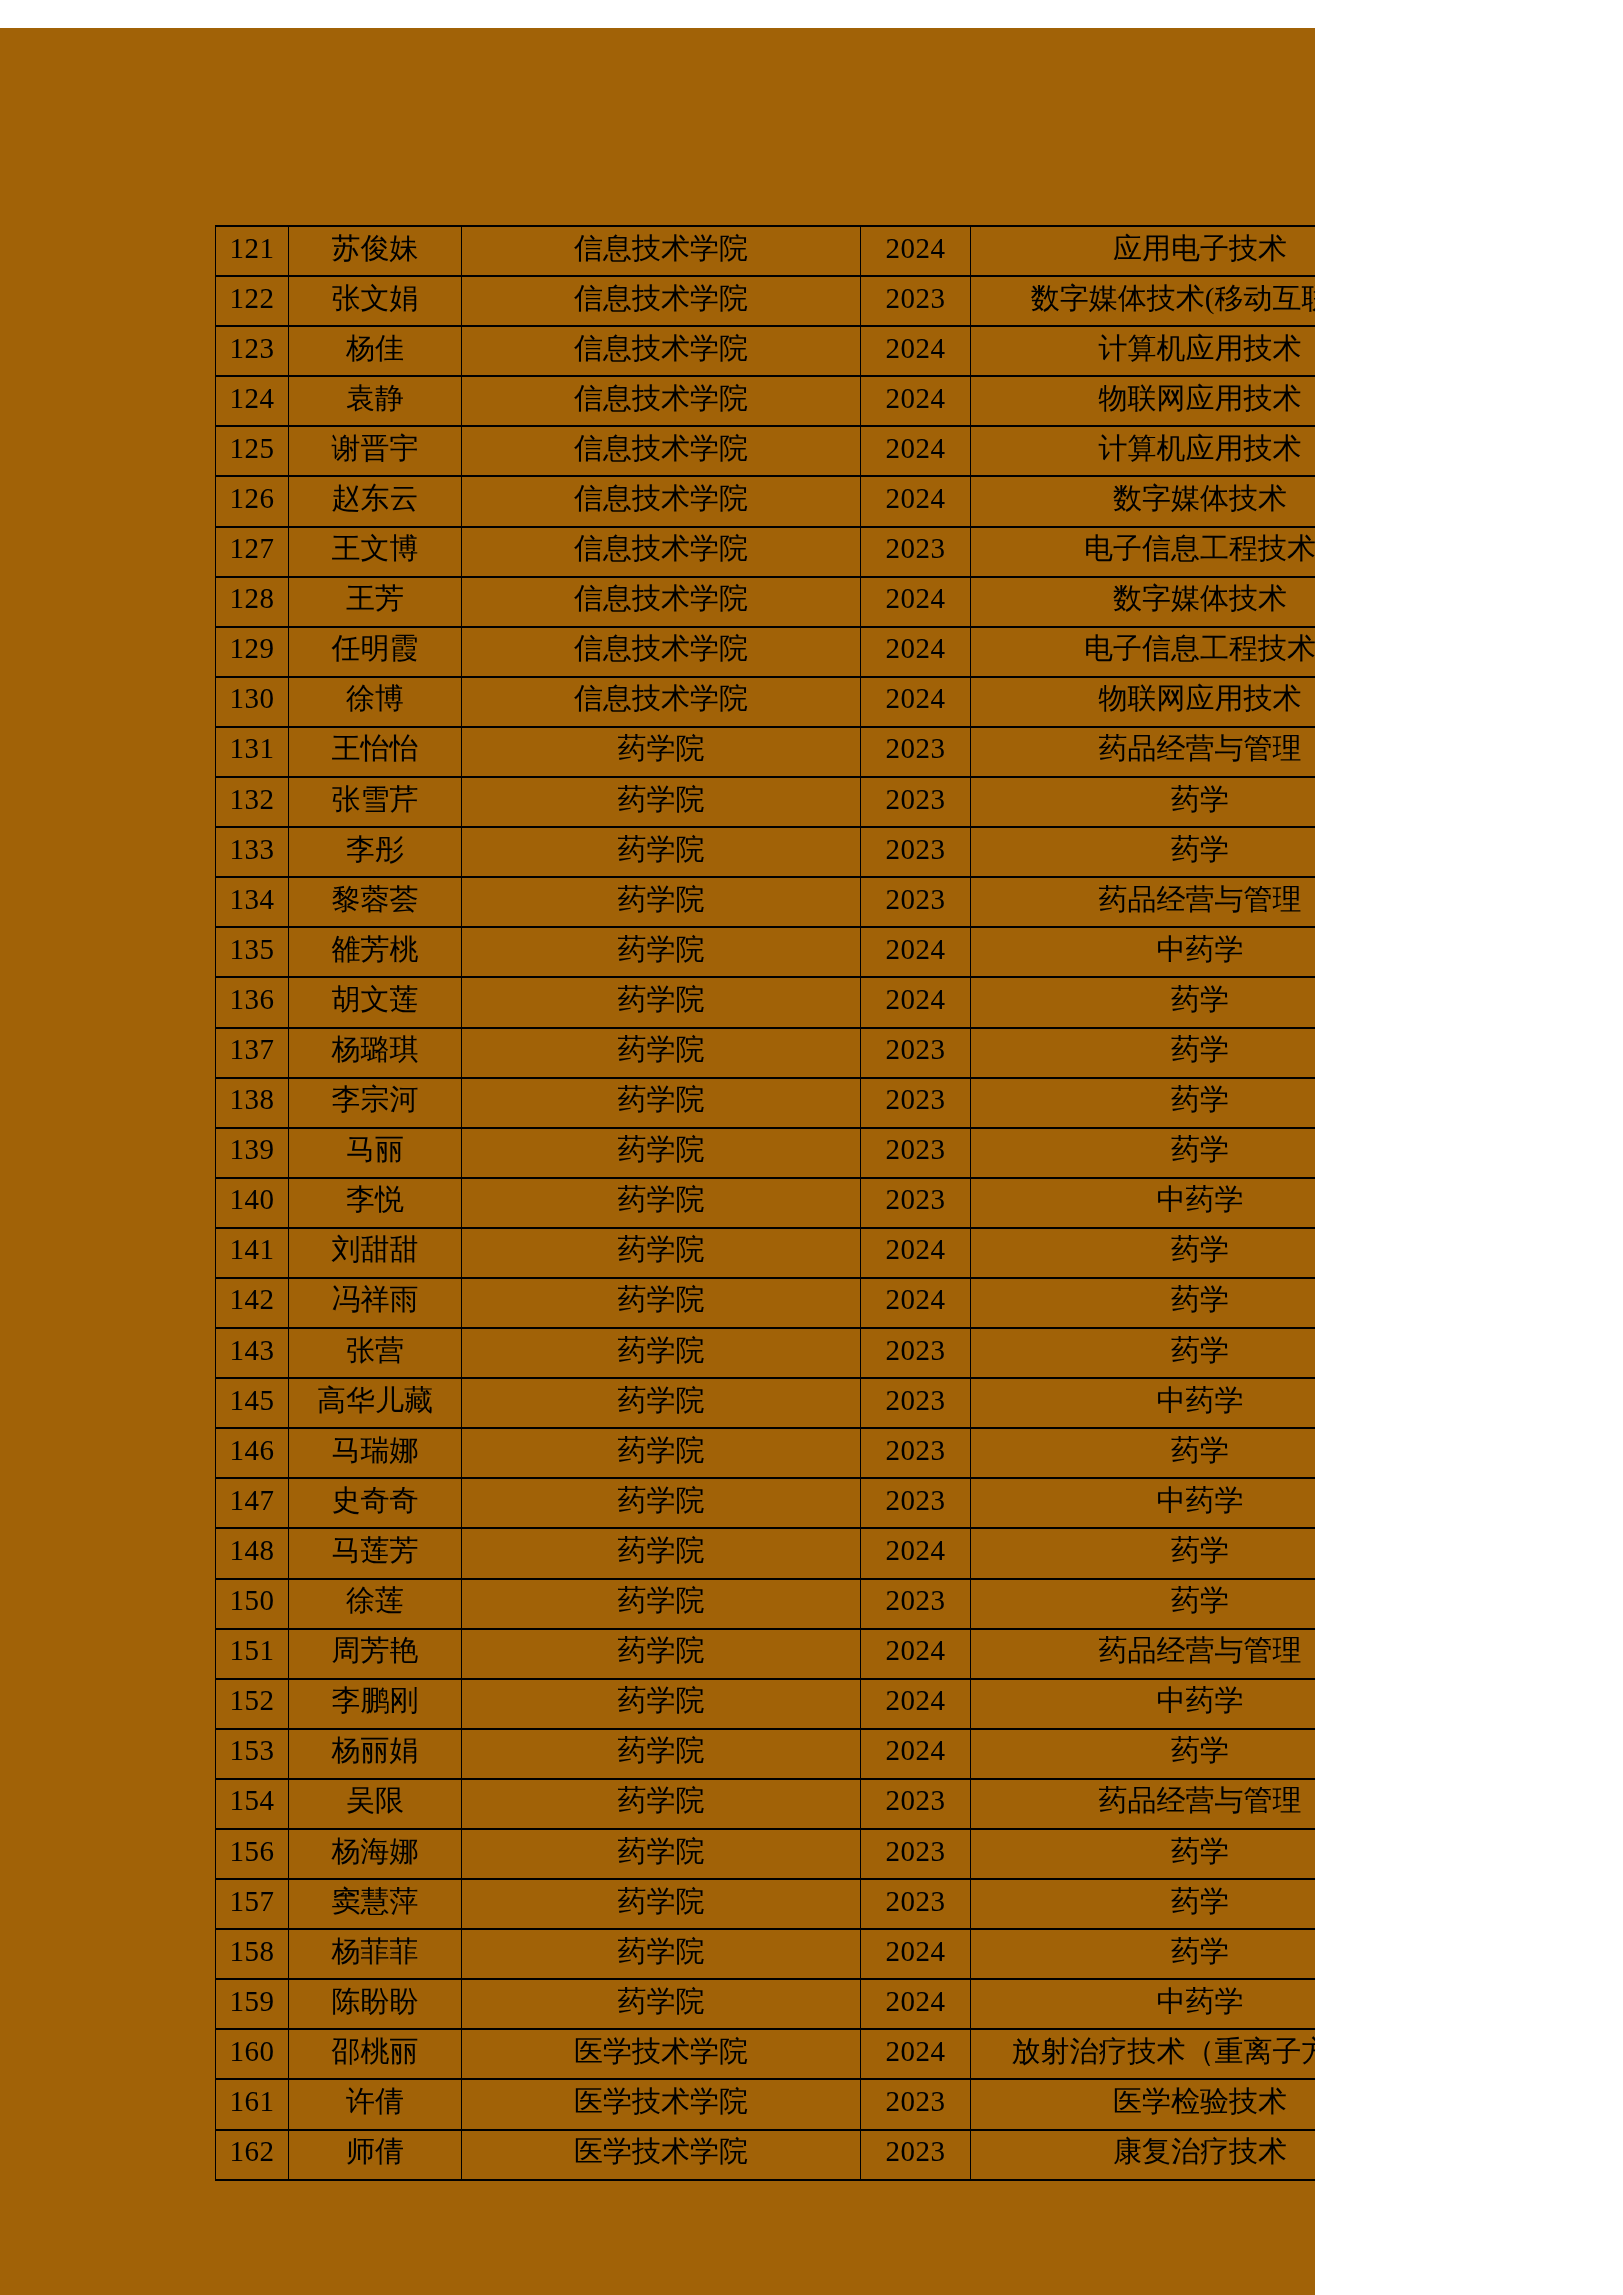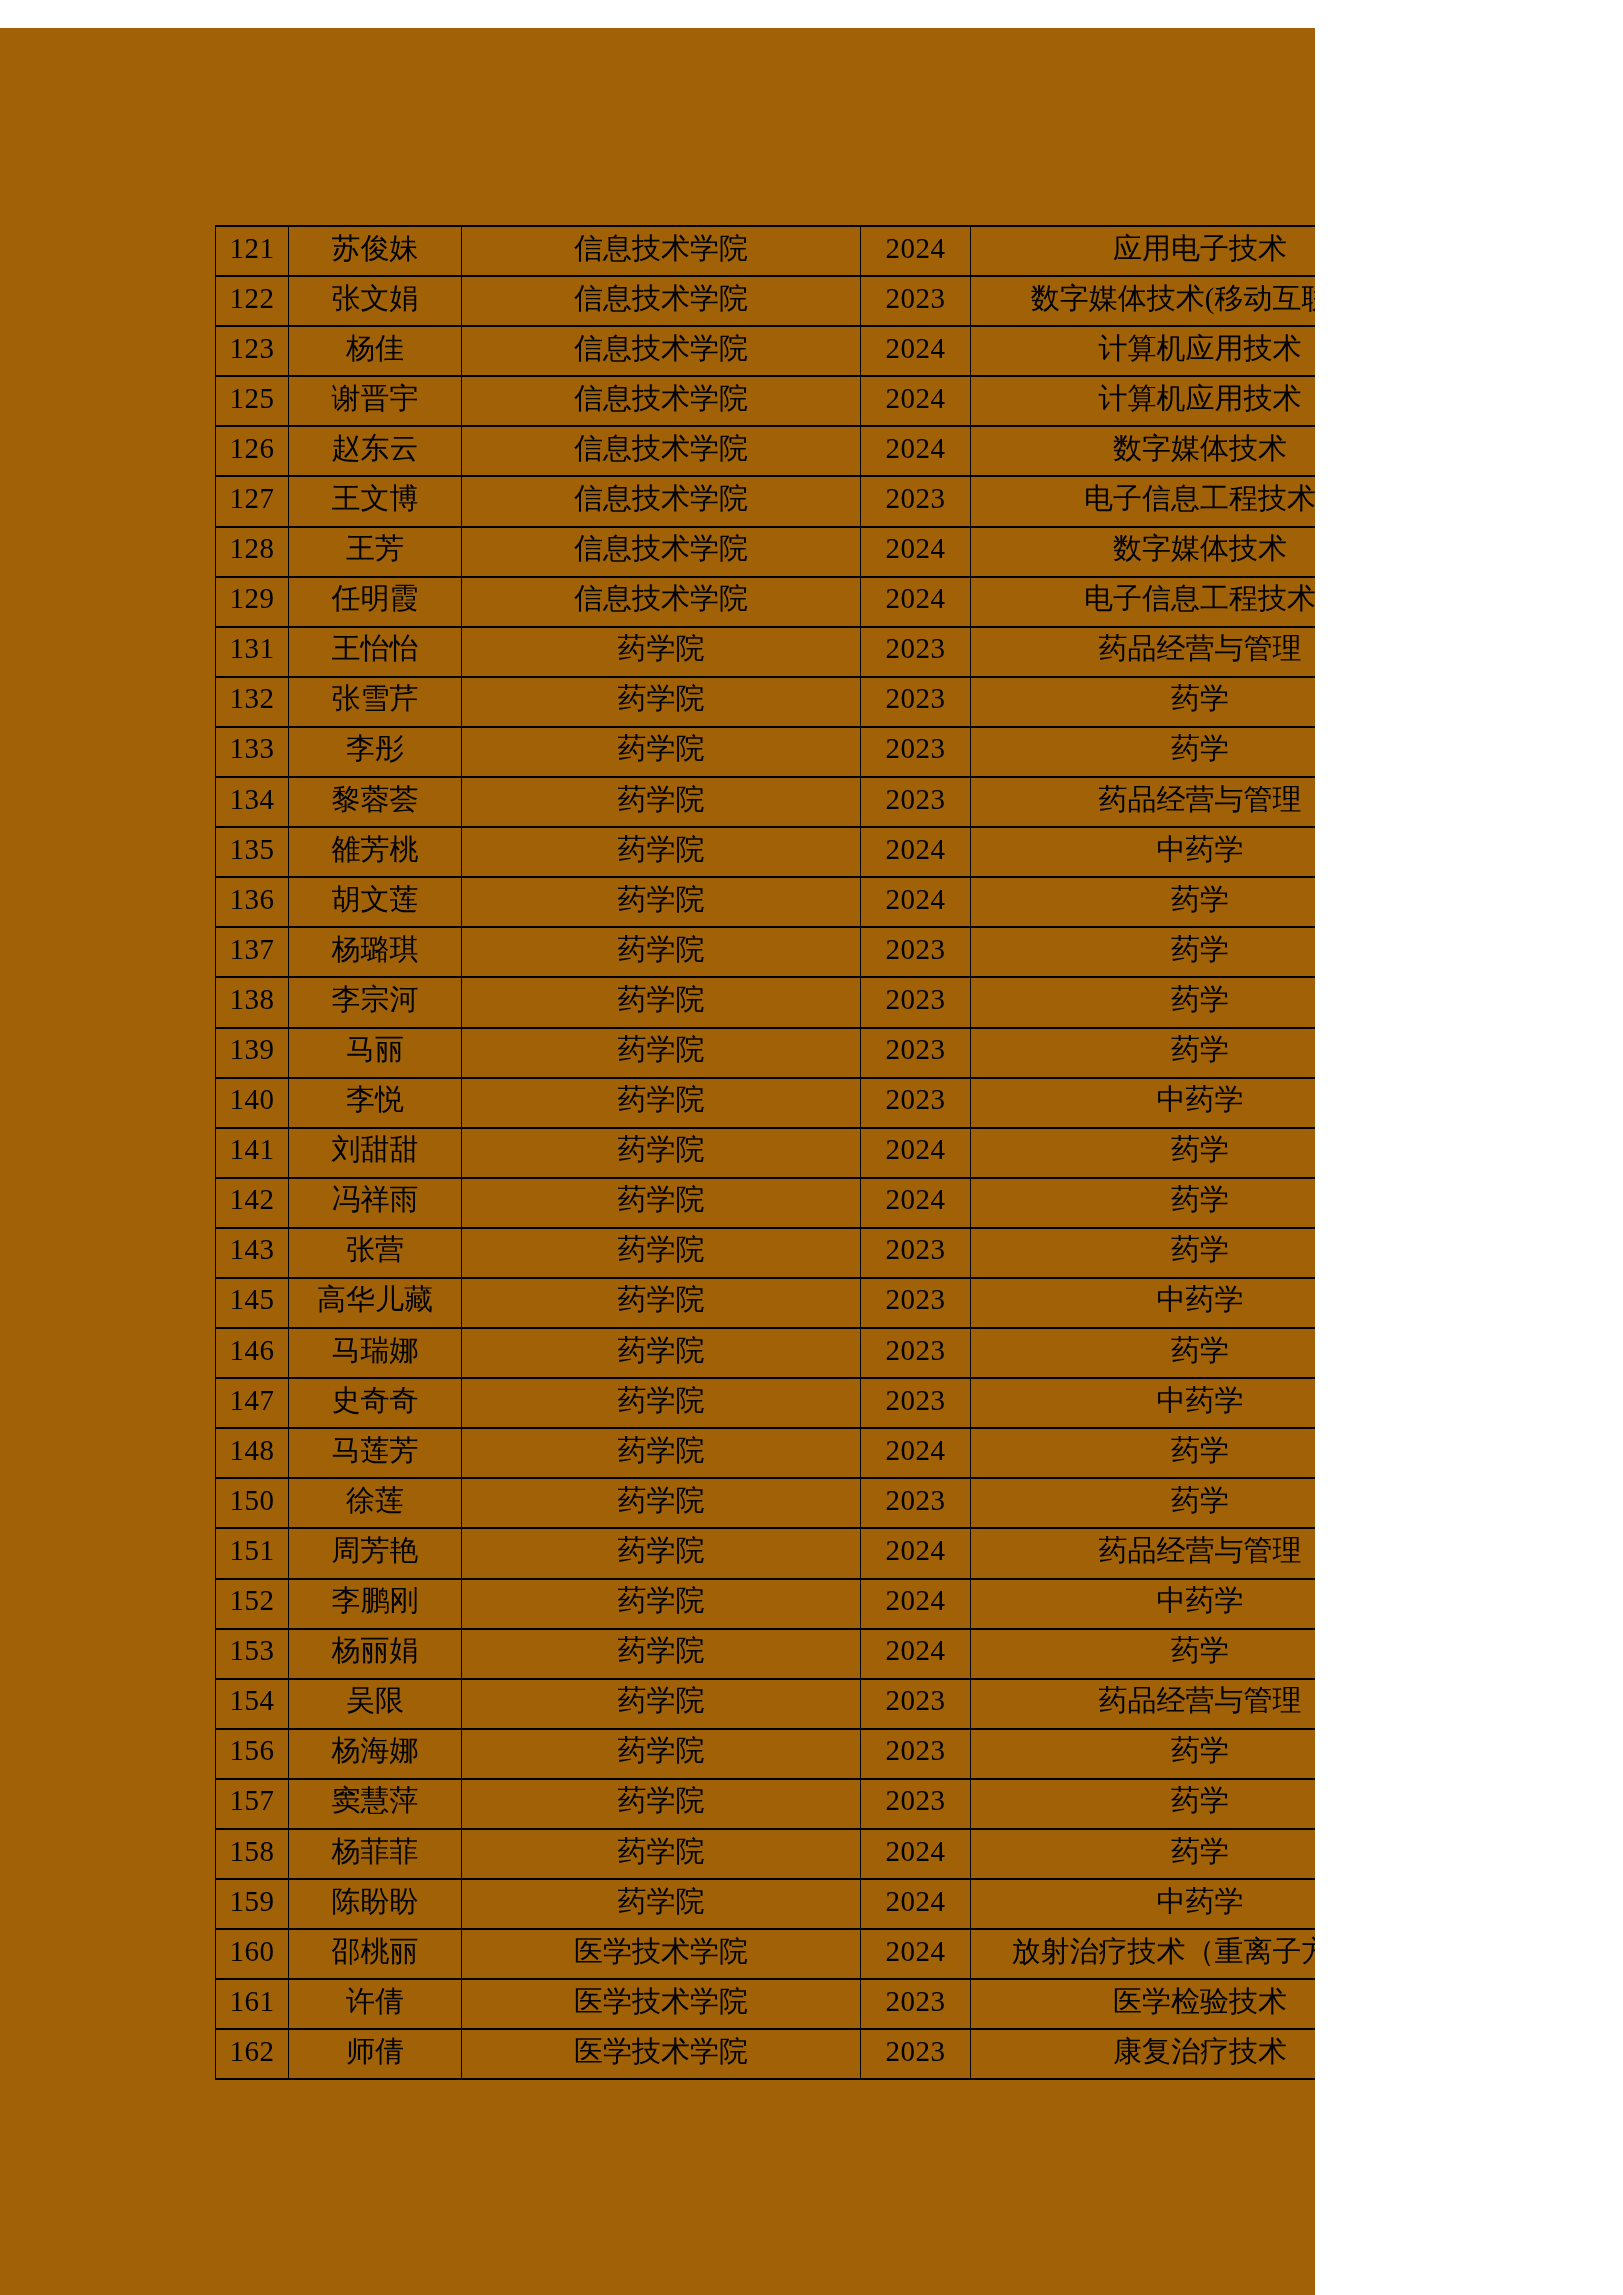--- a/index.html
+++ b/index.html
@@ -76,20 +76,27 @@
           <td>数字媒体技术(移动互联网)</td>
         </tr>
         <tr>
           <td class="num">123</td>
           <td>杨佳</td>
           <td>信息技术学院</td>
           <td class="num">2024</td>
           <td>计算机应用技术</td>
         </tr>
         <tr>
+          <td class="num">124</td>
+          <td>袁静</td>
+          <td>信息技术学院</td>
+          <td class="num">2024</td>
+          <td>物联网应用技术</td>
+        </tr>
+        <tr>
           <td class="num">125</td>
           <td>谢晋宇</td>
           <td>信息技术学院</td>
           <td class="num">2024</td>
           <td>计算机应用技术</td>
         </tr>
         <tr>
           <td class="num">126</td>
           <td>赵东云</td>
           <td>信息技术学院</td>
@@ -109,20 +116,27 @@
           <td>信息技术学院</td>
           <td class="num">2024</td>
           <td>数字媒体技术</td>
         </tr>
         <tr>
           <td class="num">129</td>
           <td>任明霞</td>
           <td>信息技术学院</td>
           <td class="num">2024</td>
           <td>电子信息工程技术</td>
+        </tr>
+        <tr>
+          <td class="num">130</td>
+          <td>徐博</td>
+          <td>信息技术学院</td>
+          <td class="num">2024</td>
+          <td>物联网应用技术</td>
         </tr>
         <tr>
           <td class="num">131</td>
           <td>王怡怡</td>
           <td>药学院</td>
           <td class="num">2023</td>
           <td>药品经营与管理</td>
         </tr>
         <tr>
           <td class="num">132</td>

